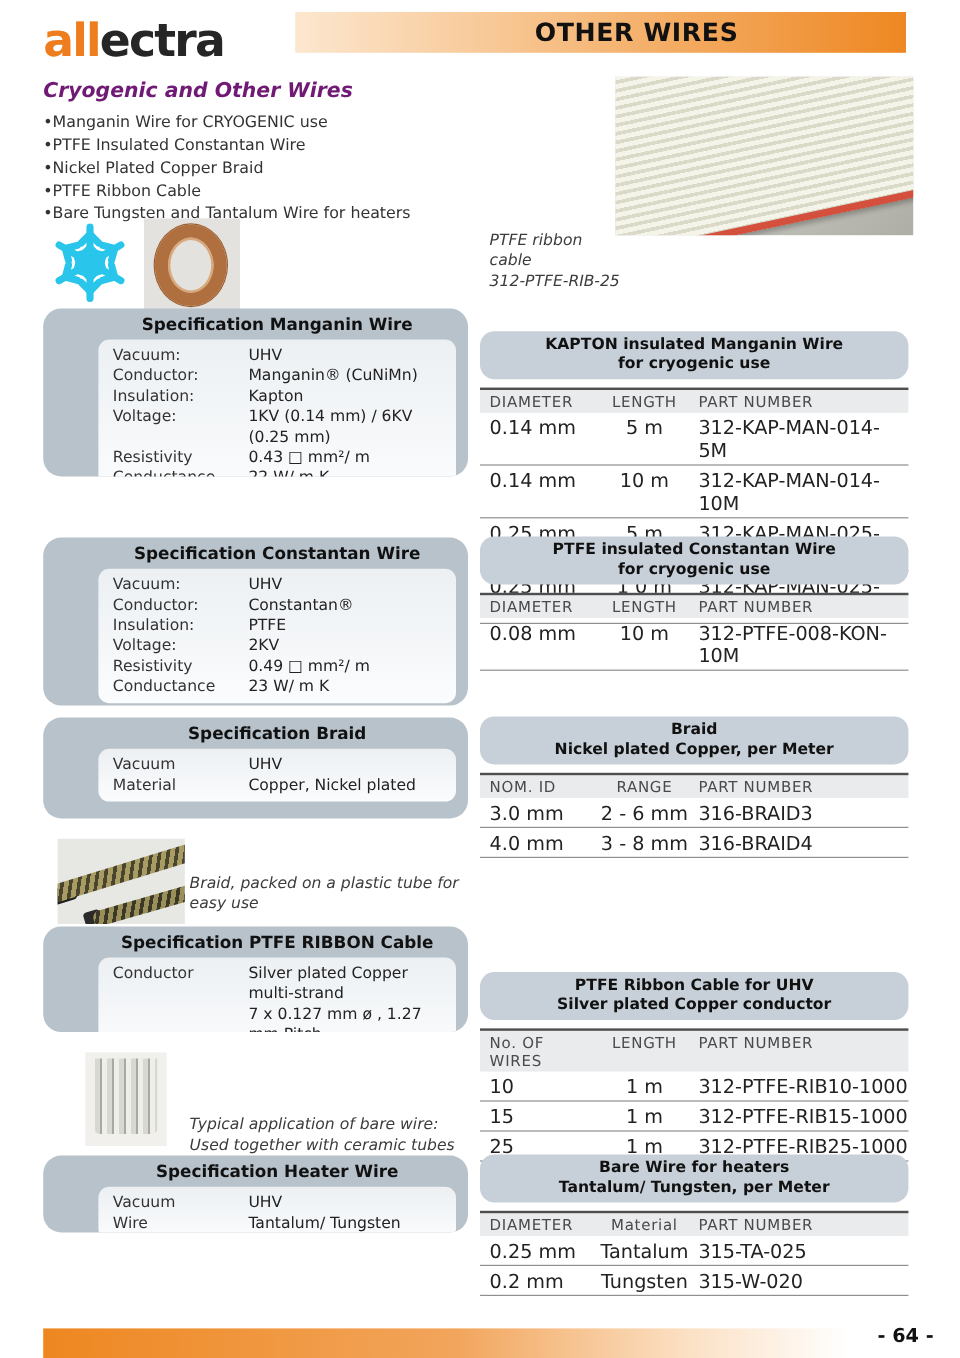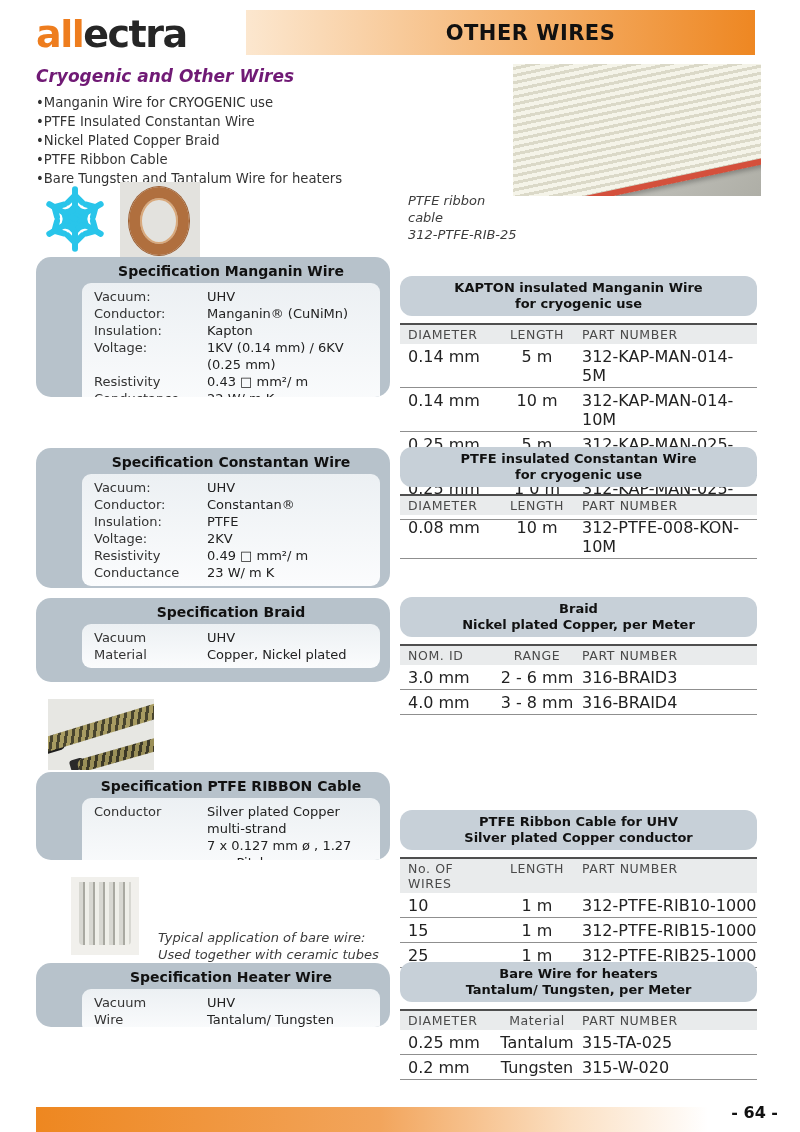--- a/index.html
+++ b/index.html
@@ -8,21 +8,21 @@
     position:relative; width:800px; height:1132px; margin:0 auto;
     background:#ffffff; overflow:hidden;
     font-family:"DejaVu Sans","Liberation Sans",sans-serif; color:#222;
   }
   .pre { white-space:pre-line; }
 
   
   .logo { position:absolute; left:36px; top:12px; font-size:38px; font-weight:bold;
           letter-spacing:-1.5px; color:#262626; line-height:44px; }
   .logo .orange { color:#ee7d1e; }
-  .banner { position:absolute; left:246px; top:10px; width:509px; height:45px;
+  .banner { position:absolute; left:246px; top:10px; width:509px; height:34px;
             background:linear-gradient(90deg,#fce7cf 0%,#f6bc80 45%,#ee8722 100%);
             display:flex; align-items:center; justify-content:center; }
   .banner-title { font-size:21px; font-weight:bold; color:#111; letter-spacing:0.5px;
                   transform:translateX(30px); }
 
   .intro-heading { position:absolute; left:36px; top:66px; font-size:17px; font-weight:bold; color:#701a75;font-style:italic; }
   .bullets { position:absolute; left:36px; top:93px; font-size:13.2px; color:#333; line-height:19px; }
 
   
   .snowflake { position:absolute; left:42px; top:186px; width:66px; height:66px; }
@@ -219,20 +219,21 @@
         </div>
     </div>
   </div>
 
   <div class="braid-photo">
     <div class="braid-tip1"></div>
     <div class="braid-tube1"></div>
     <div class="braid-tip2"></div>
     <div class="braid-tube2"></div>
   </div>
+  <div class="braid-caption">Braid,  packed on a plastic tube for easy use</div>
 
   <div class="spec-box" style="top:772px;height:88px;">
     <div class="spec-title">Specification PTFE RIBBON Cable</div>
     <div class="spec-inner">
       <div class="spec-row">
           <span class="spec-label">Conductor</span>
           <span class="spec-value pre">Silver plated Copper multi-strand
 7 x 0.127 mm ø , 1.27 mm Pitch</span>
         </div>
 

